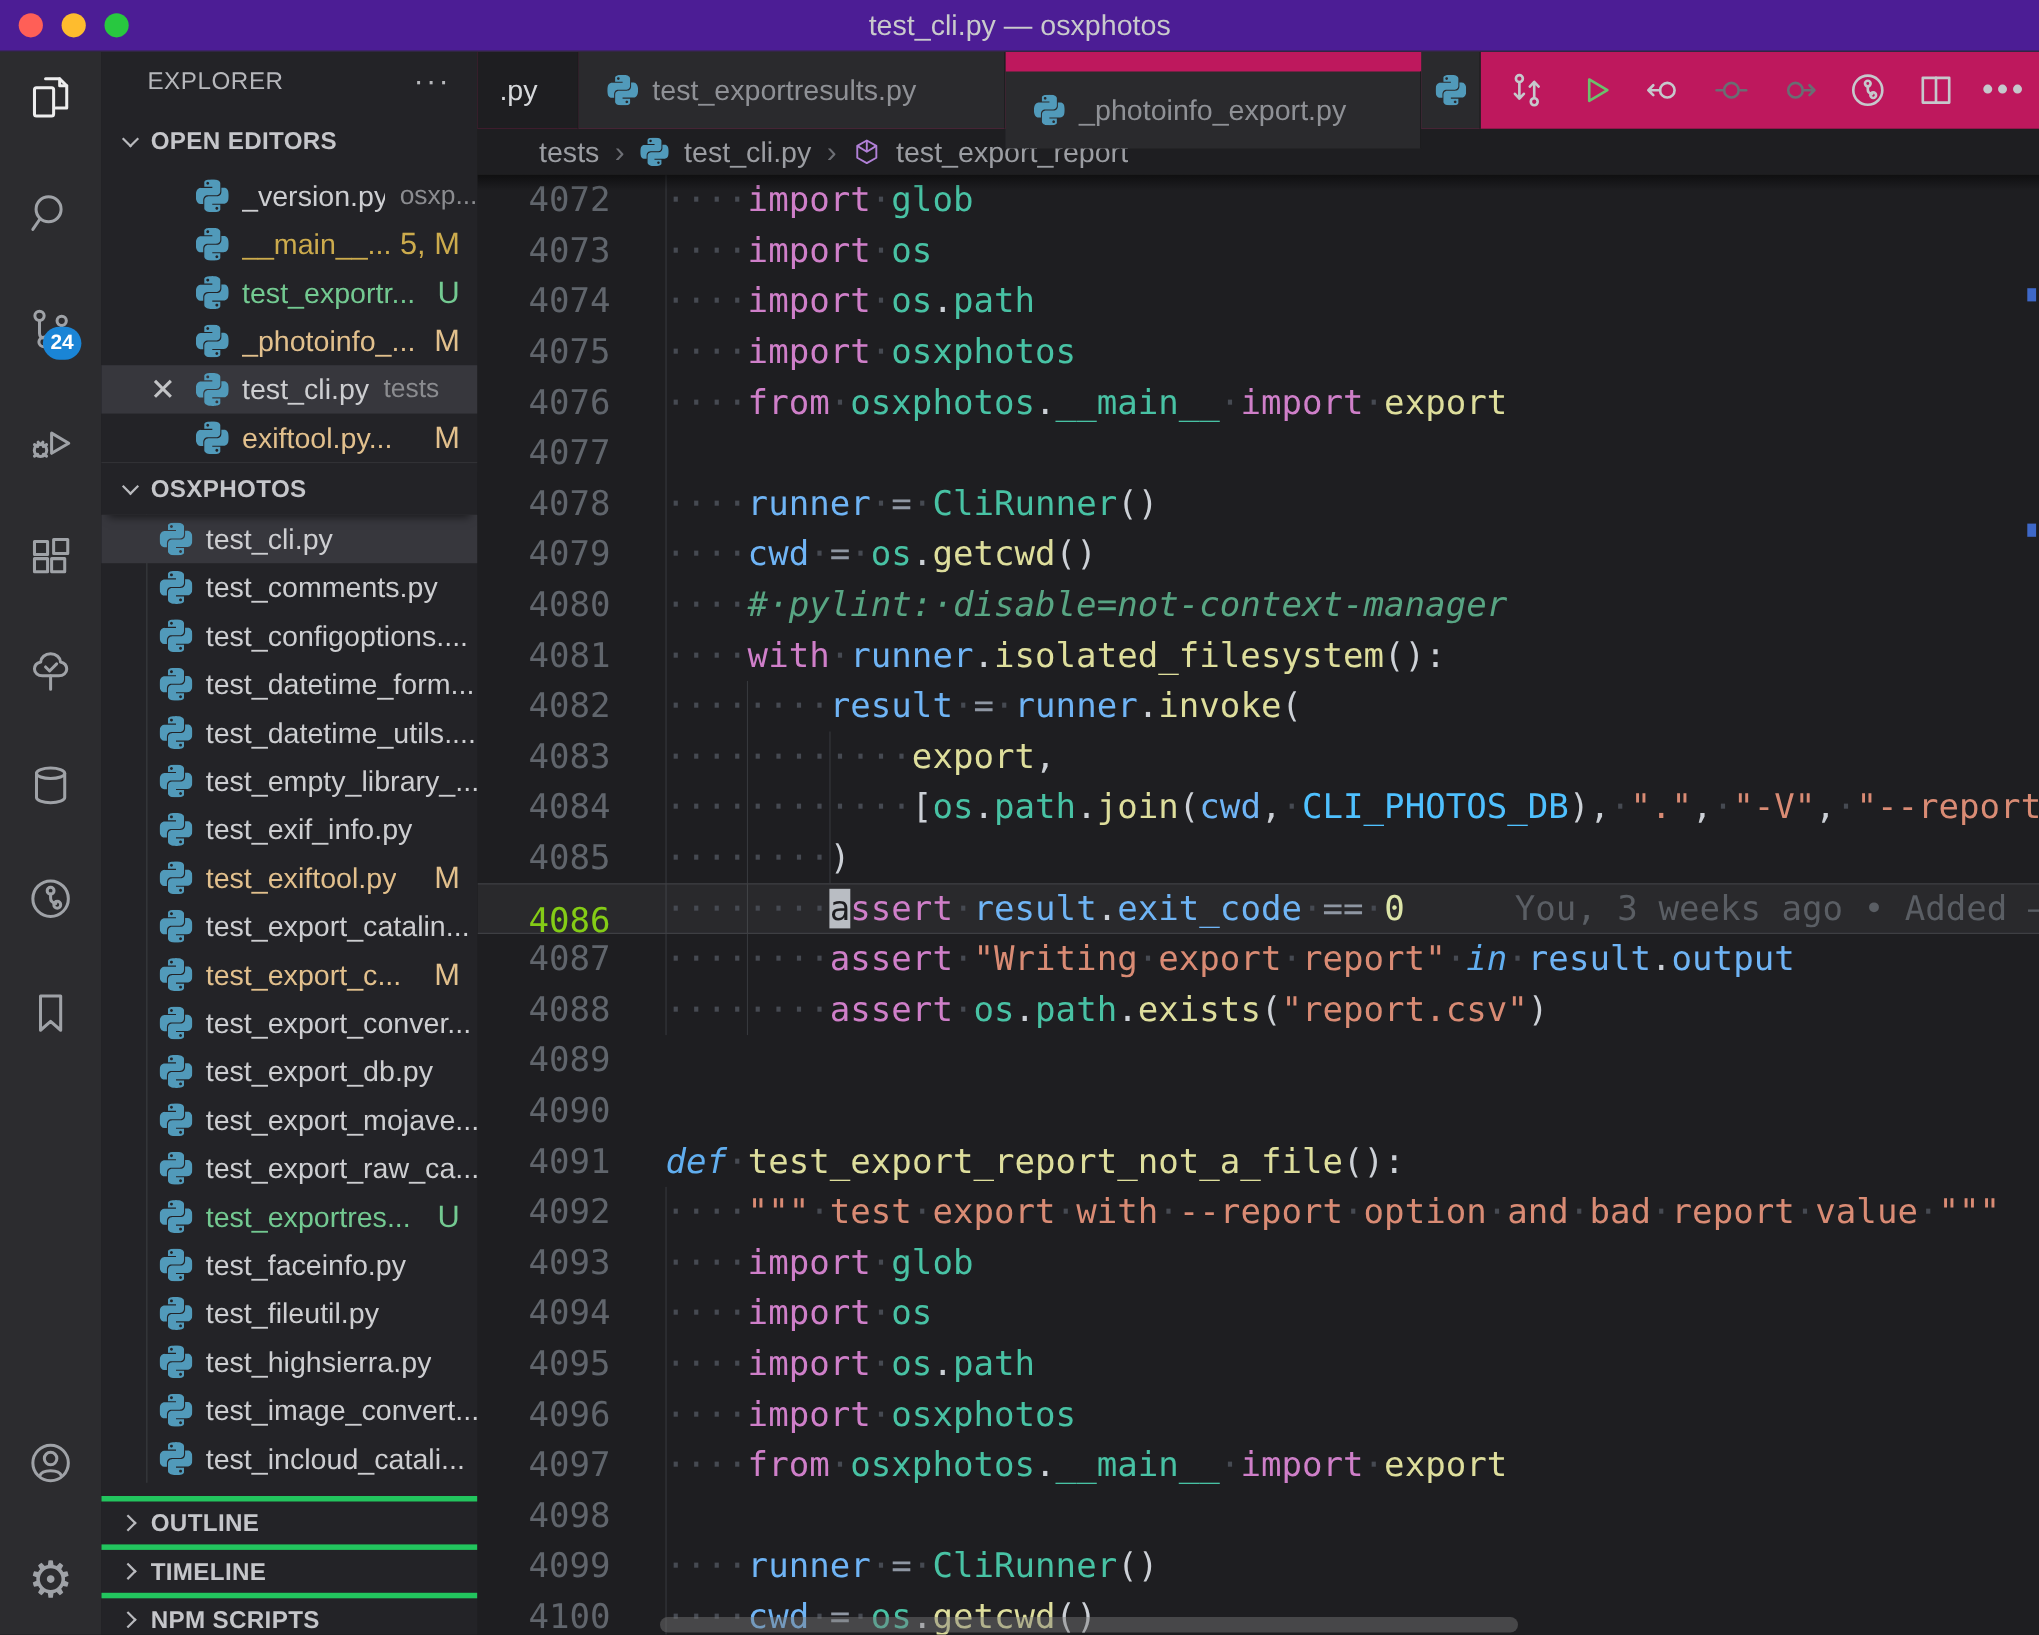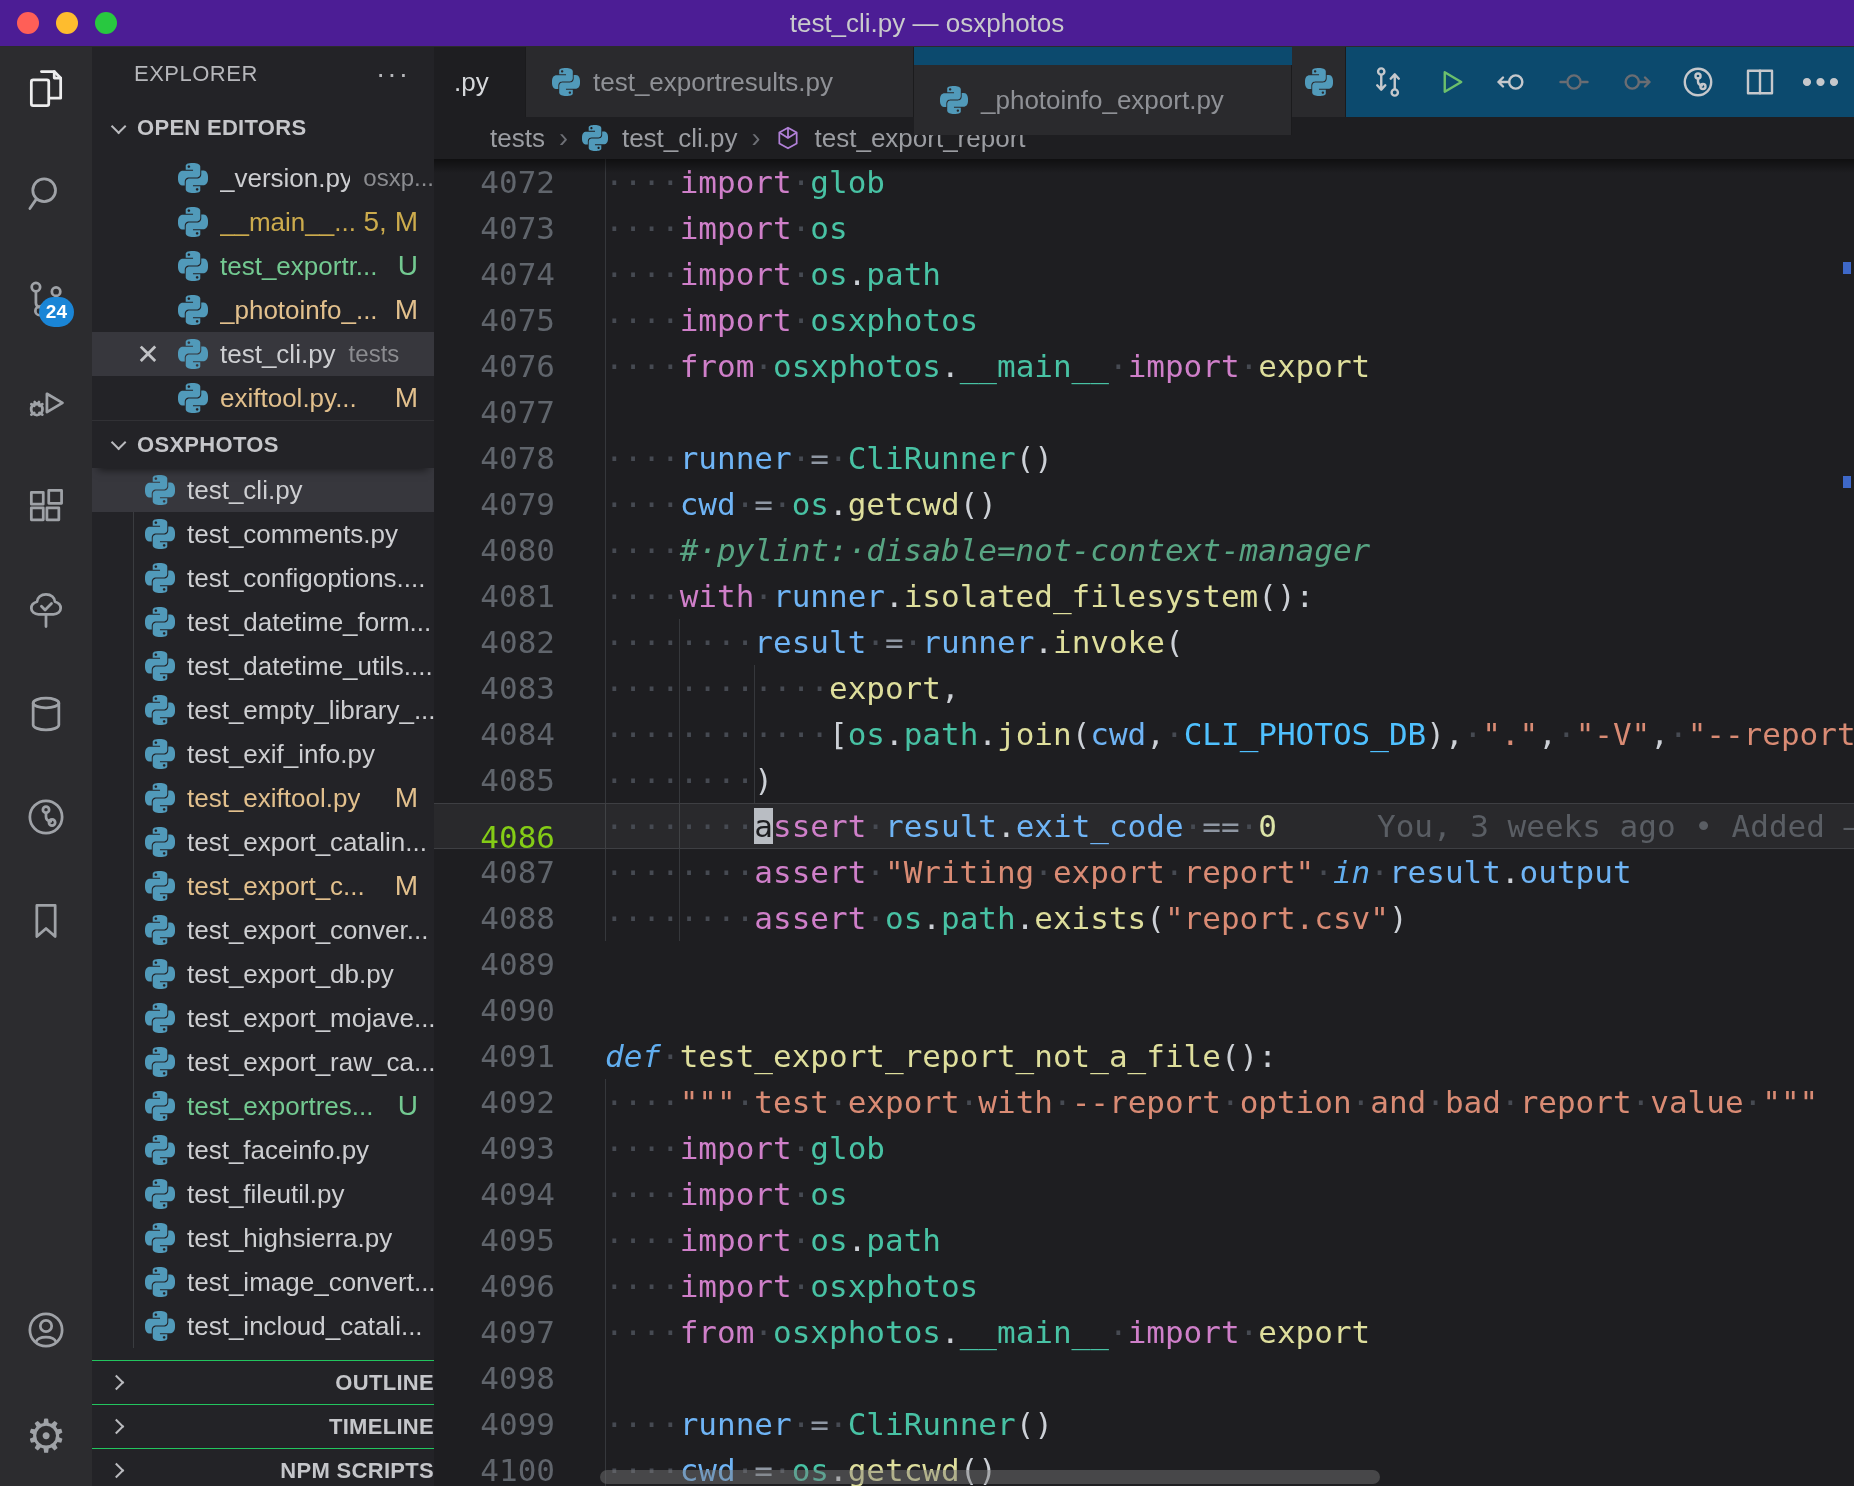--- a/index.html
+++ b/index.html
@@ -25,21 +25,21 @@
   .gear-glyph{font-size:46px;color:#9fa2a7;line-height:1;}
   
   .sidebar{position:absolute;left:92px;top:47px;width:342px;height:1439px;background:#232327;
     color:#cdced1;font-size:26px;overflow:hidden;z-index:20;}
   .sb-title{height:53px;display:flex;align-items:center;padding:0 24px 0 42px;color:#b6b7bb;
     font-size:22px;letter-spacing:.5px;}
   .sb-title .more{margin-left:auto;color:#b6b7bb;font-size:28px;letter-spacing:2px;cursor:default;}
   .sec-h{height:56px;display:flex;align-items:center;gap:15px;padding-left:19px;font-size:22px;
     font-weight:700;color:#c5c6ca;letter-spacing:.3px;}
   .sec-h.short{height:48px;}
-  .sec-h.bordered{border-top:1px solid #22c55e;height:44px;justify-content:space-between;}
+  .sec-h.bordered{border-top:5px solid #22c55e;height:44px;}
   .chev{display:inline-block;width:11px;height:11px;border-right:2.4px solid #b9babe;
     border-bottom:2.4px solid #b9babe;flex:0 0 auto;}
   .chev.down{transform:rotate(45deg) translateY(-3px);}
   .chev.right{transform:rotate(-45deg);}
   .shadow-below{position:relative;box-shadow:0 8px 8px -6px rgba(0,0,0,.55);z-index:3;}
   .row{height:44px;display:flex;align-items:center;white-space:nowrap;overflow:hidden;position:relative;}
   .row.sel{background:#37373d;}
   .row .pyico{flex:0 0 30px;width:30px;height:30px;margin-right:12px;}
   .oe-row{padding-left:86px;}
   .tree-row{padding-left:53px;}
@@ -50,21 +50,21 @@
     font-size:28px;display:flex;align-items:center;justify-content:center;}
   .tone-default{color:#cdced1;}
   .tone-warn{color:var(--c-warn,#ccab4d);}
   .tone-green{color:var(--c-untracked,#73c991);}
   .tone-mod{color:var(--c-modified,#e2c08d);}
   .tree-wrap{position:relative;height:880px;}
   .tree-guide{position:absolute;left:41px;top:0;bottom:0;width:1px;background:#3a3c40;}
   .spacer12{height:12px;}
   
   .editor{position:absolute;left:434px;top:47px;width:1420px;height:1439px;background:#1e1e21;}
-  .tabbar{position:relative;height:70px;background:#0c4a6e;display:flex;}
+  .tabbar{position:relative;height:70px;background:#be185d;display:flex;}
   .tab{display:flex;align-items:center;gap:13px;padding:16px 26px;font-size:26px;color:#8f9196;
     background:#2a2a2d;border-right:1px solid #1b1b1d;height:70px;flex:0 0 auto;overflow:hidden;}
   .tab.active{background:#1e1e21;color:#d6d8db;}
   .tab .pyico{width:28px;height:28px;flex:0 0 auto;}
   .tab.t0{width:92px;padding:0 20px;}
   .tab.t1{width:388px;}
   .tab.t2{width:378px;margin-top:18px;}
   .tab.t3{width:54px;justify-content:center;padding:0;}
   .ed-actions{position:absolute;right:0;top:0;height:70px;display:flex;align-items:center;
     gap:26px;padding-right:14px;}

